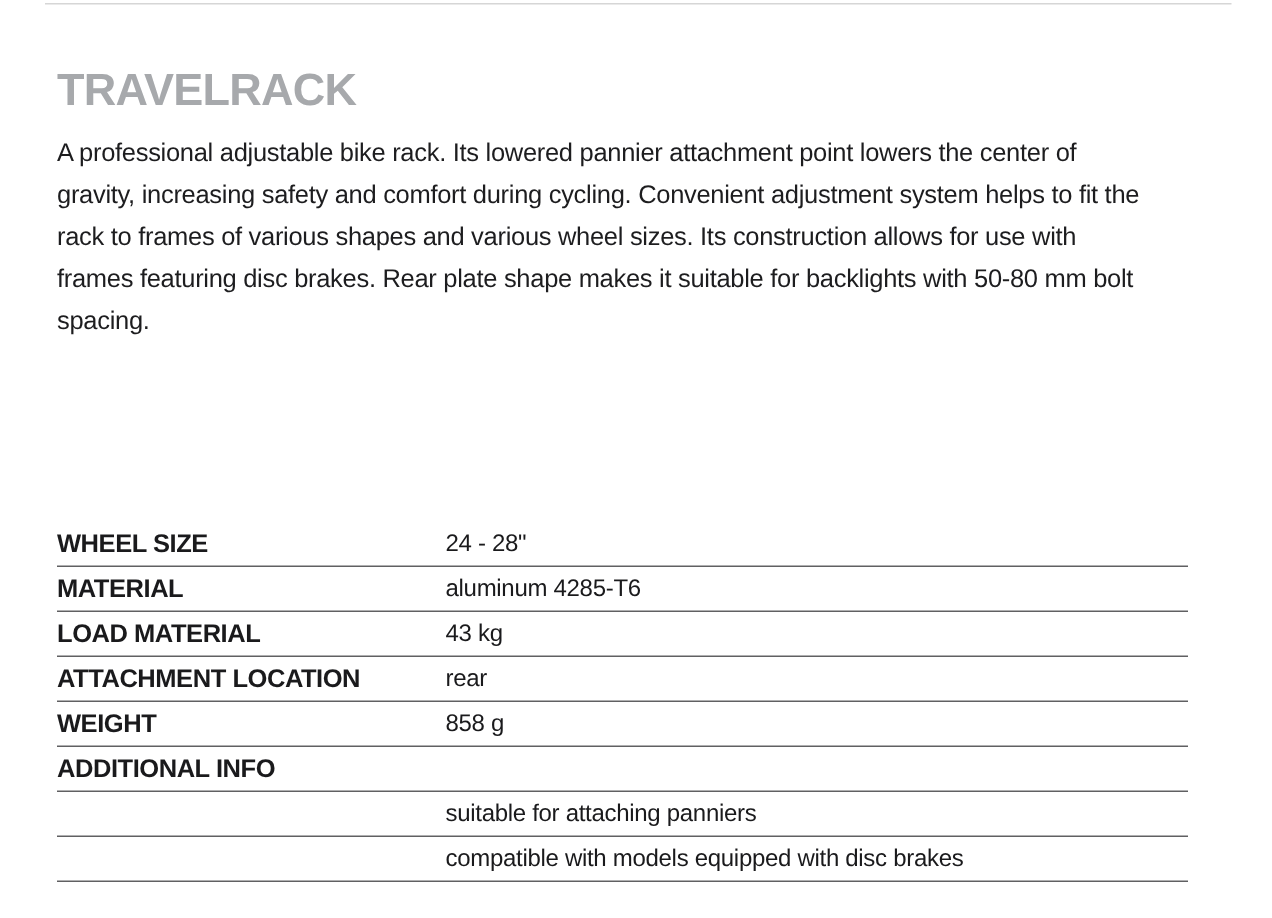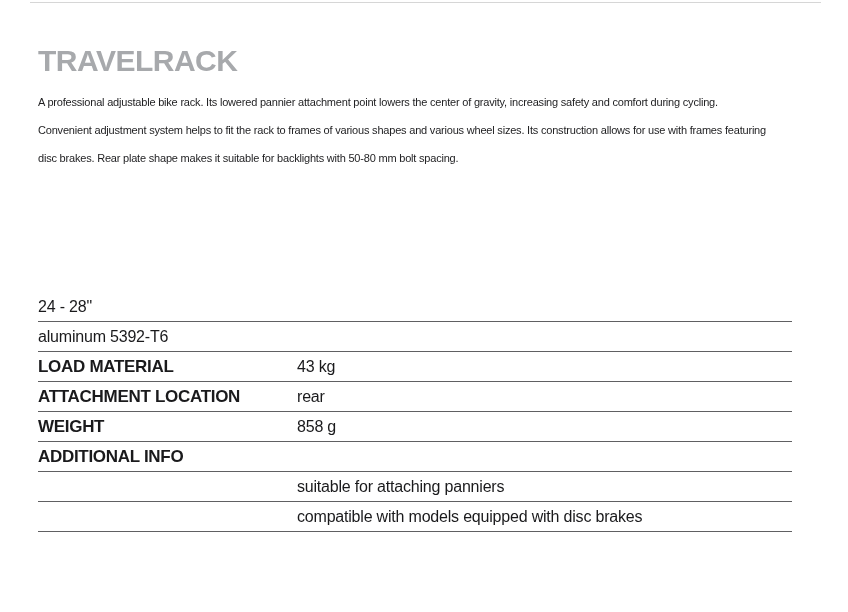--- a/index.html
+++ b/index.html
@@ -27,21 +27,21 @@
     margin-top: 26px;
     font-size: 30px;
     font-weight: bold;
     letter-spacing: -0.5px;
     line-height: 34px;
     color: #a7a9ac;
   }
   .product-description {
     margin-top: 10px;
     width: 734px;
-    font-size: 11px;
+    font-size: 17px;
     line-height: 28px;
     letter-spacing: -0.2px;
     color: #1d1d1f;
   }
   .spec-table {
     margin-top: 120px;
     width: 754px; 
   }
   .spec-row {
     display: flex;
@@ -73,25 +73,27 @@
 
 <div class="content">
 
   <h1 class="product-title">TRAVELRACK</h1>
 
   <p class="product-description">A professional adjustable bike rack. Its lowered pannier attachment point lowers the center of gravity, increasing safety and comfort during cycling. Convenient adjustment system helps to fit the rack to frames of various shapes and various wheel sizes. Its construction allows for use with frames featuring disc brakes. Rear plate shape makes it suitable for backlights with 50-80 mm bolt spacing.</p>
 
   <div class="spec-table">
 
     <div class="spec-row">
+      <div class="spec-label">WHEEL SIZE</div>
       <div class="spec-value">24 - 28"</div>
     </div>
 
     <div class="spec-row">
-      <div class="spec-value">aluminum 5392-T6</div>
+      <div class="spec-label">MATERIAL</div>
+      <div class="spec-value">aluminum 4285-T6</div>
     </div>
 
     <div class="spec-row">
       <div class="spec-label">LOAD MATERIAL</div>
       <div class="spec-value">43 kg</div>
     </div>
 
     <div class="spec-row">
       <div class="spec-label">ATTACHMENT LOCATION</div>
       <div class="spec-value">rear</div>

